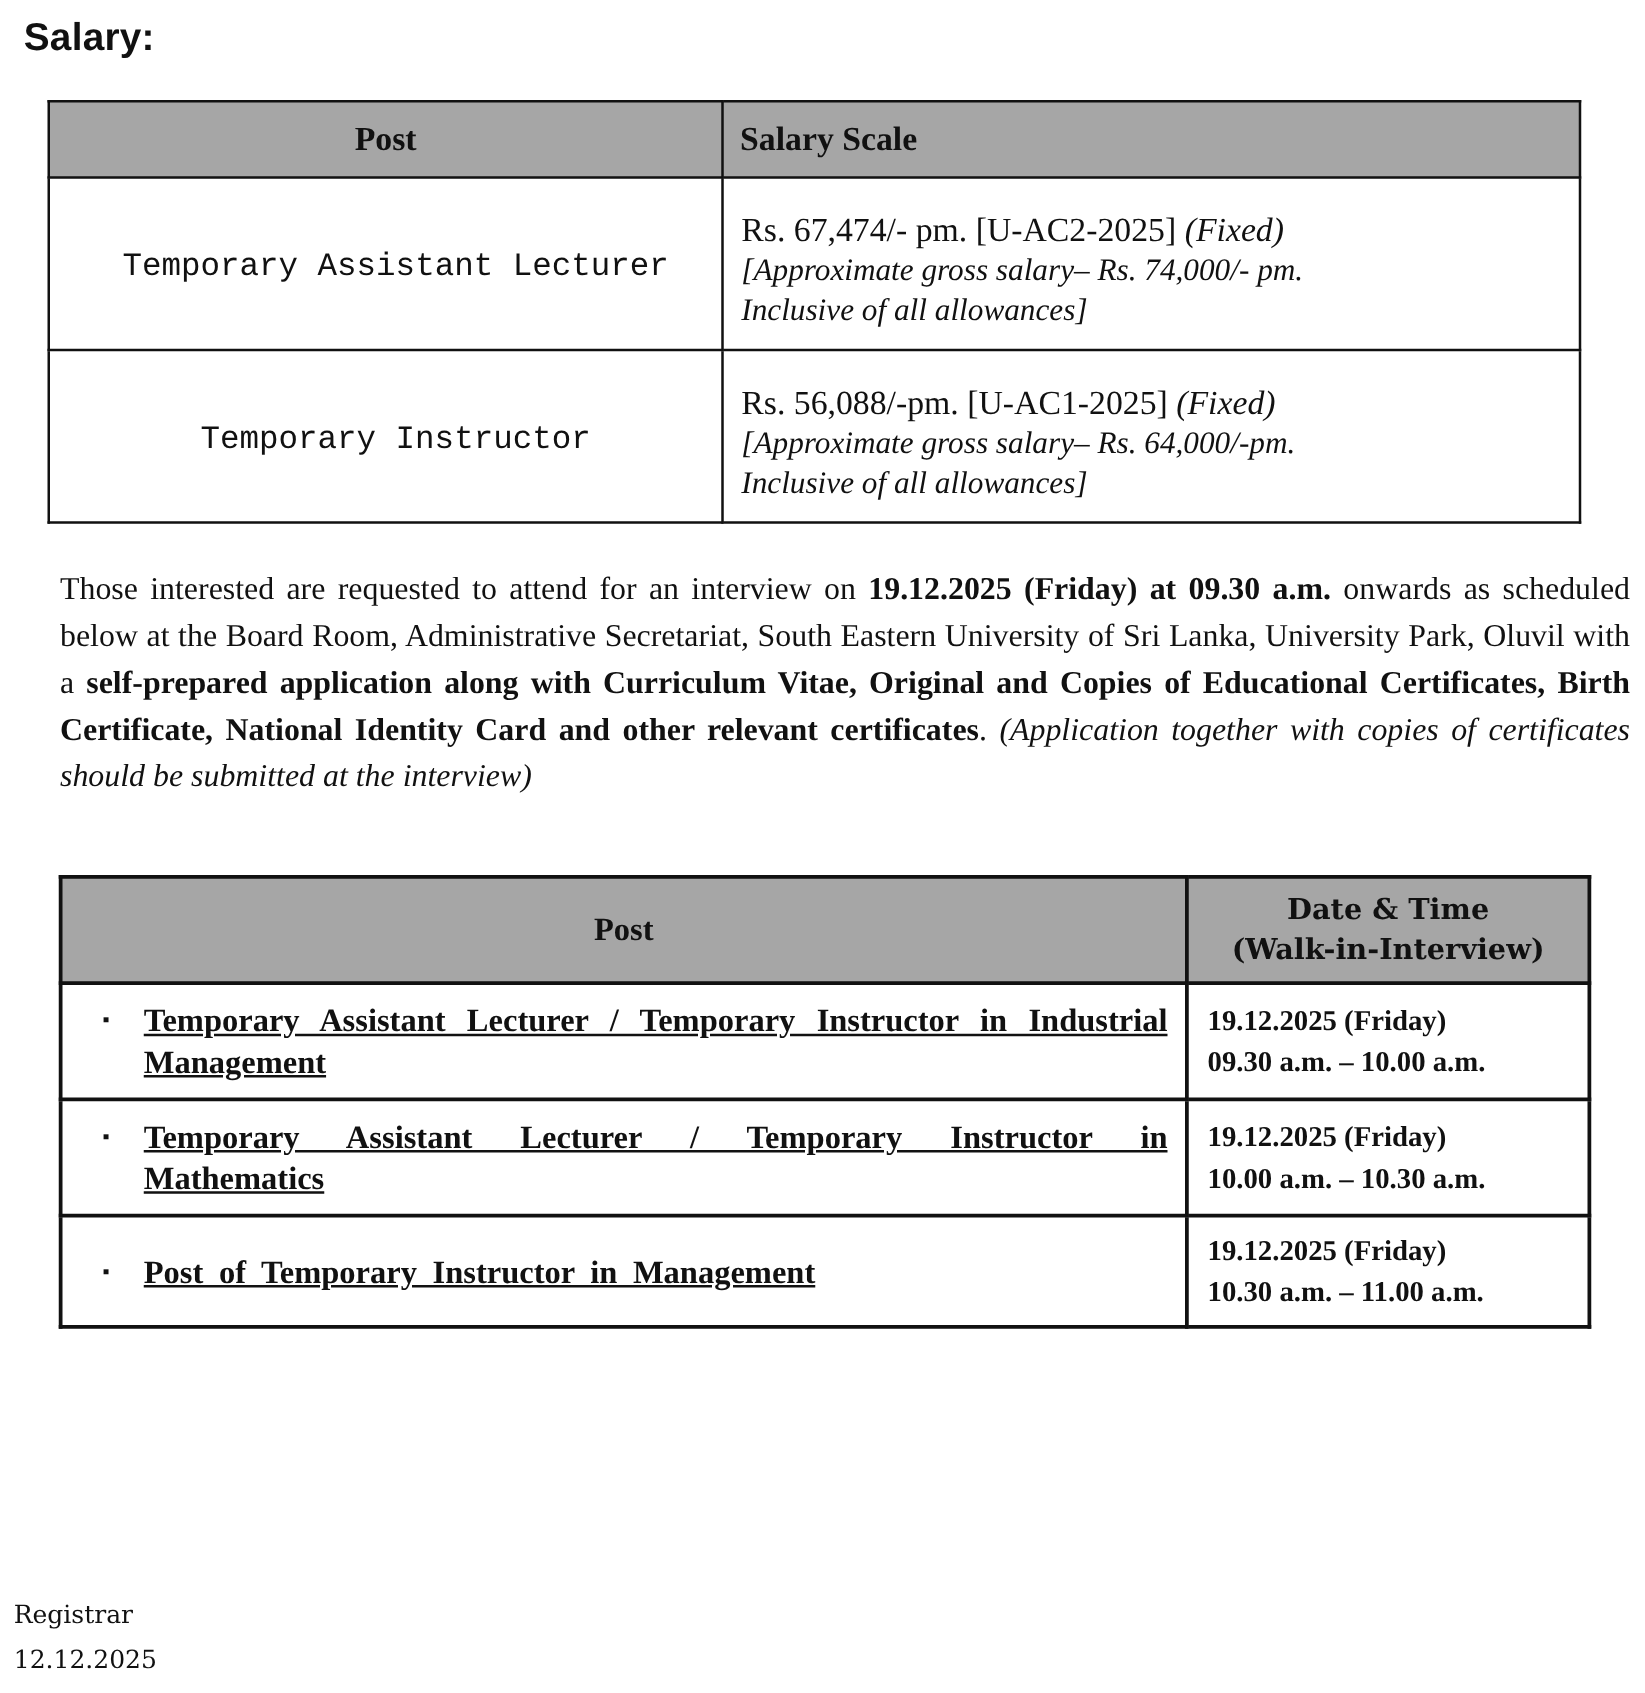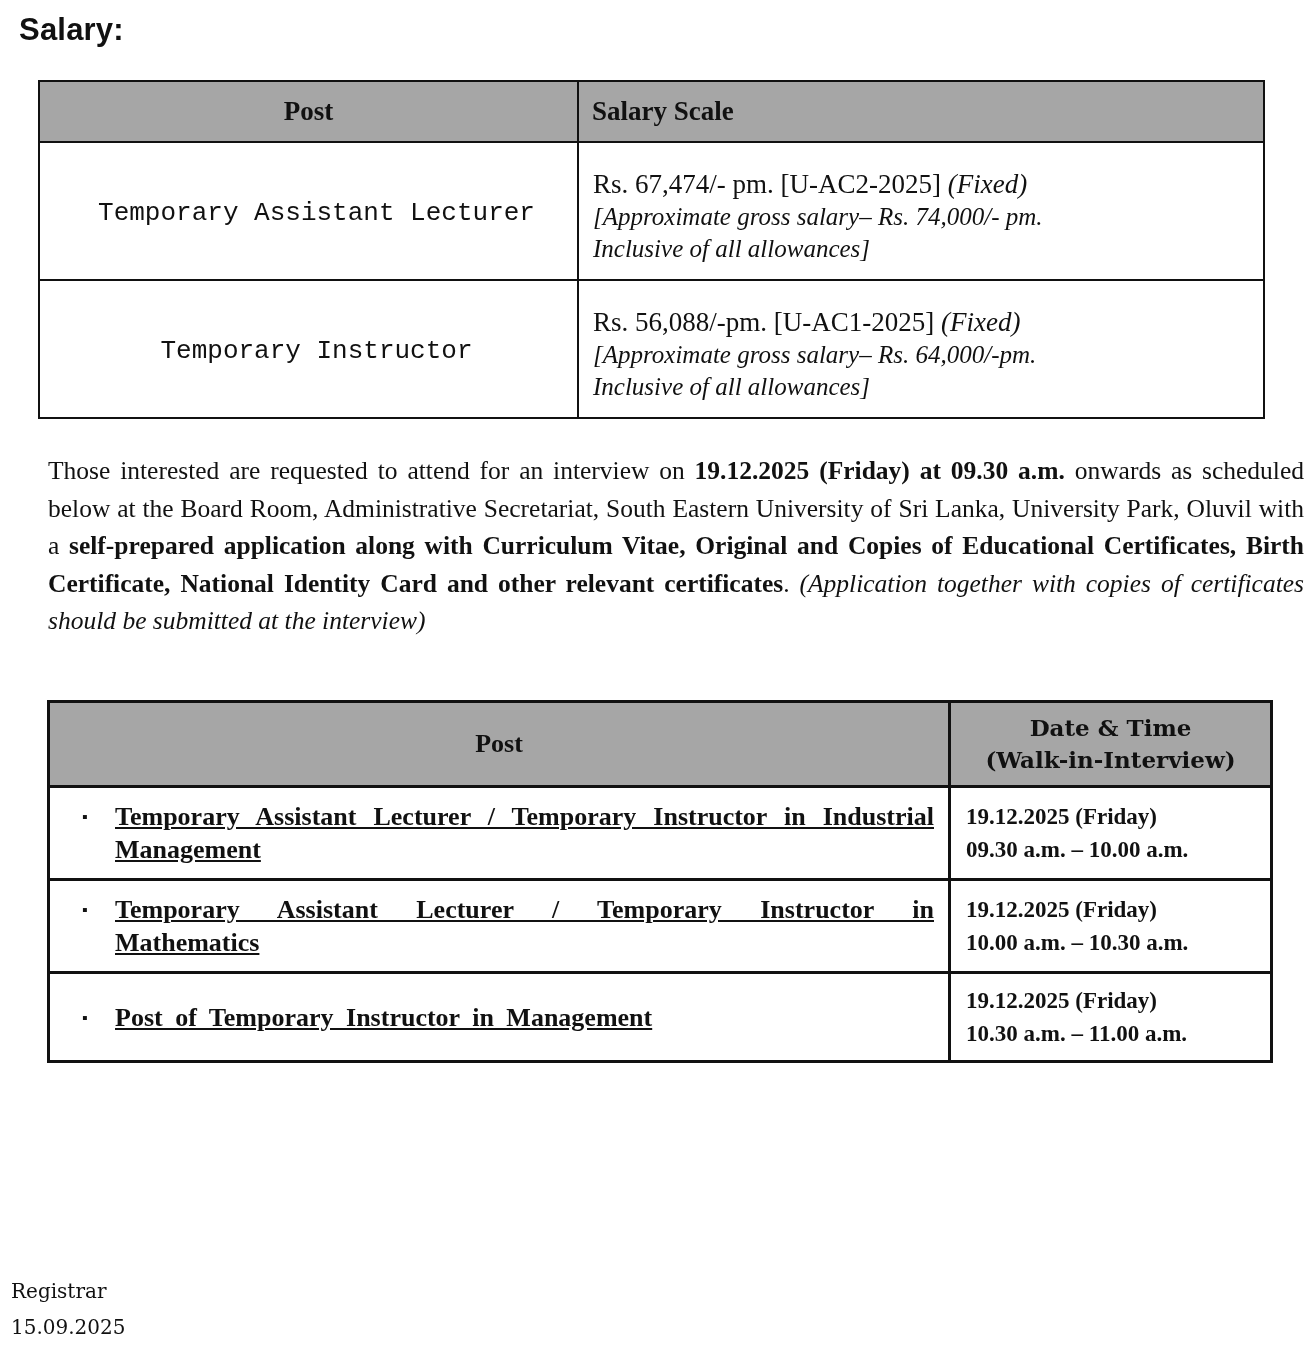--- a/index.html
+++ b/index.html
@@ -152,14 +152,14 @@
     <td class="idt">
       <div>19.12.2025 (Friday)</div>
       <div>10.30 a.m.  – 11.00 a.m.</div>
     </td>
   </tr>
 </tbody>
   </table>
 
 <div id="signature" class="abs">
   <div>Registrar</div>
-  <div>15.09.2025</div>
+  <div>12.12.2025</div>
 </div>
 
 </body></html>

